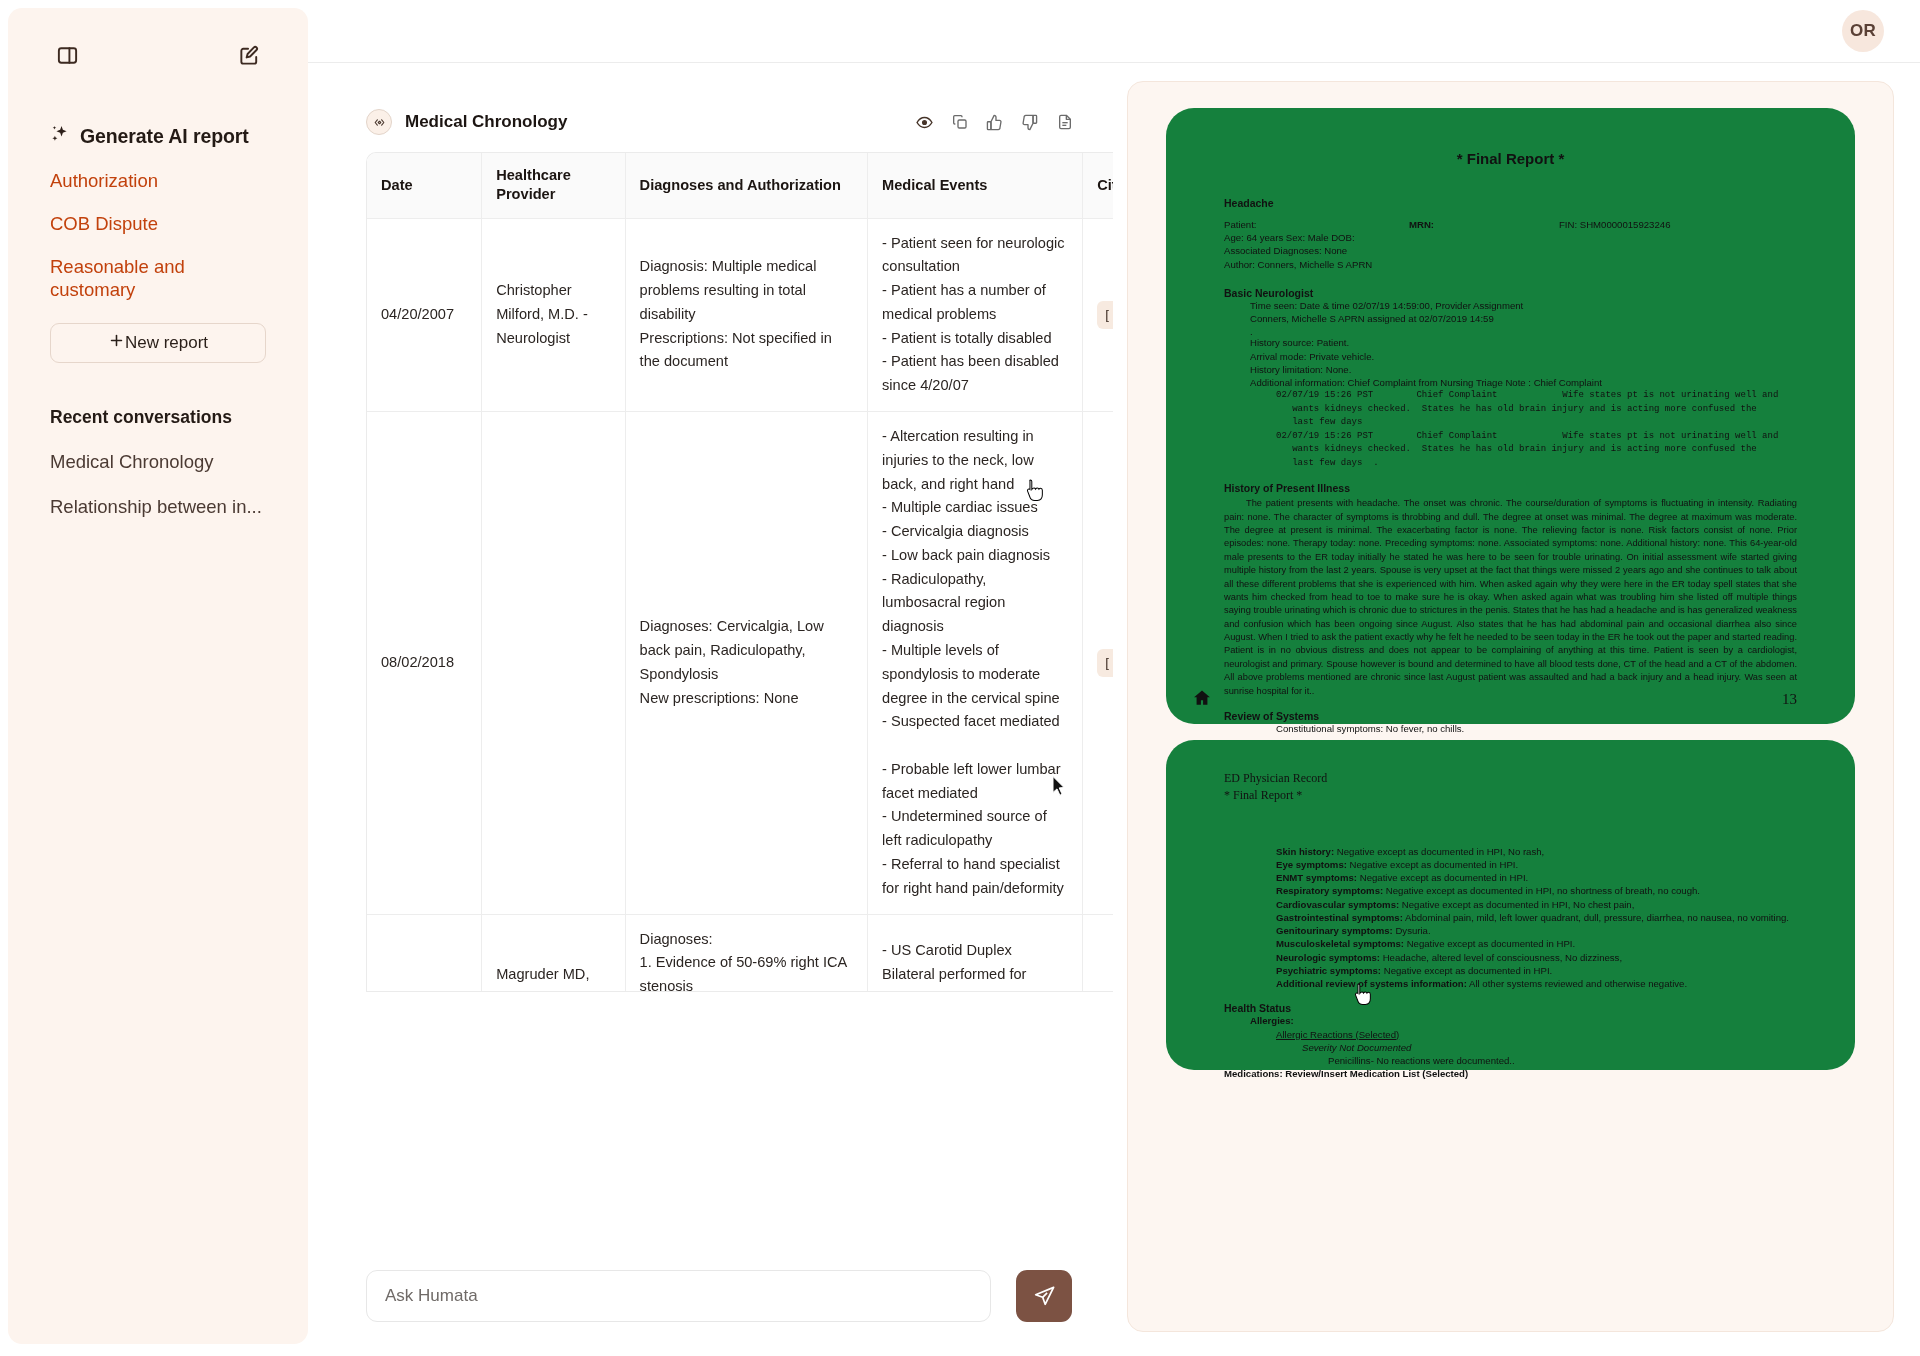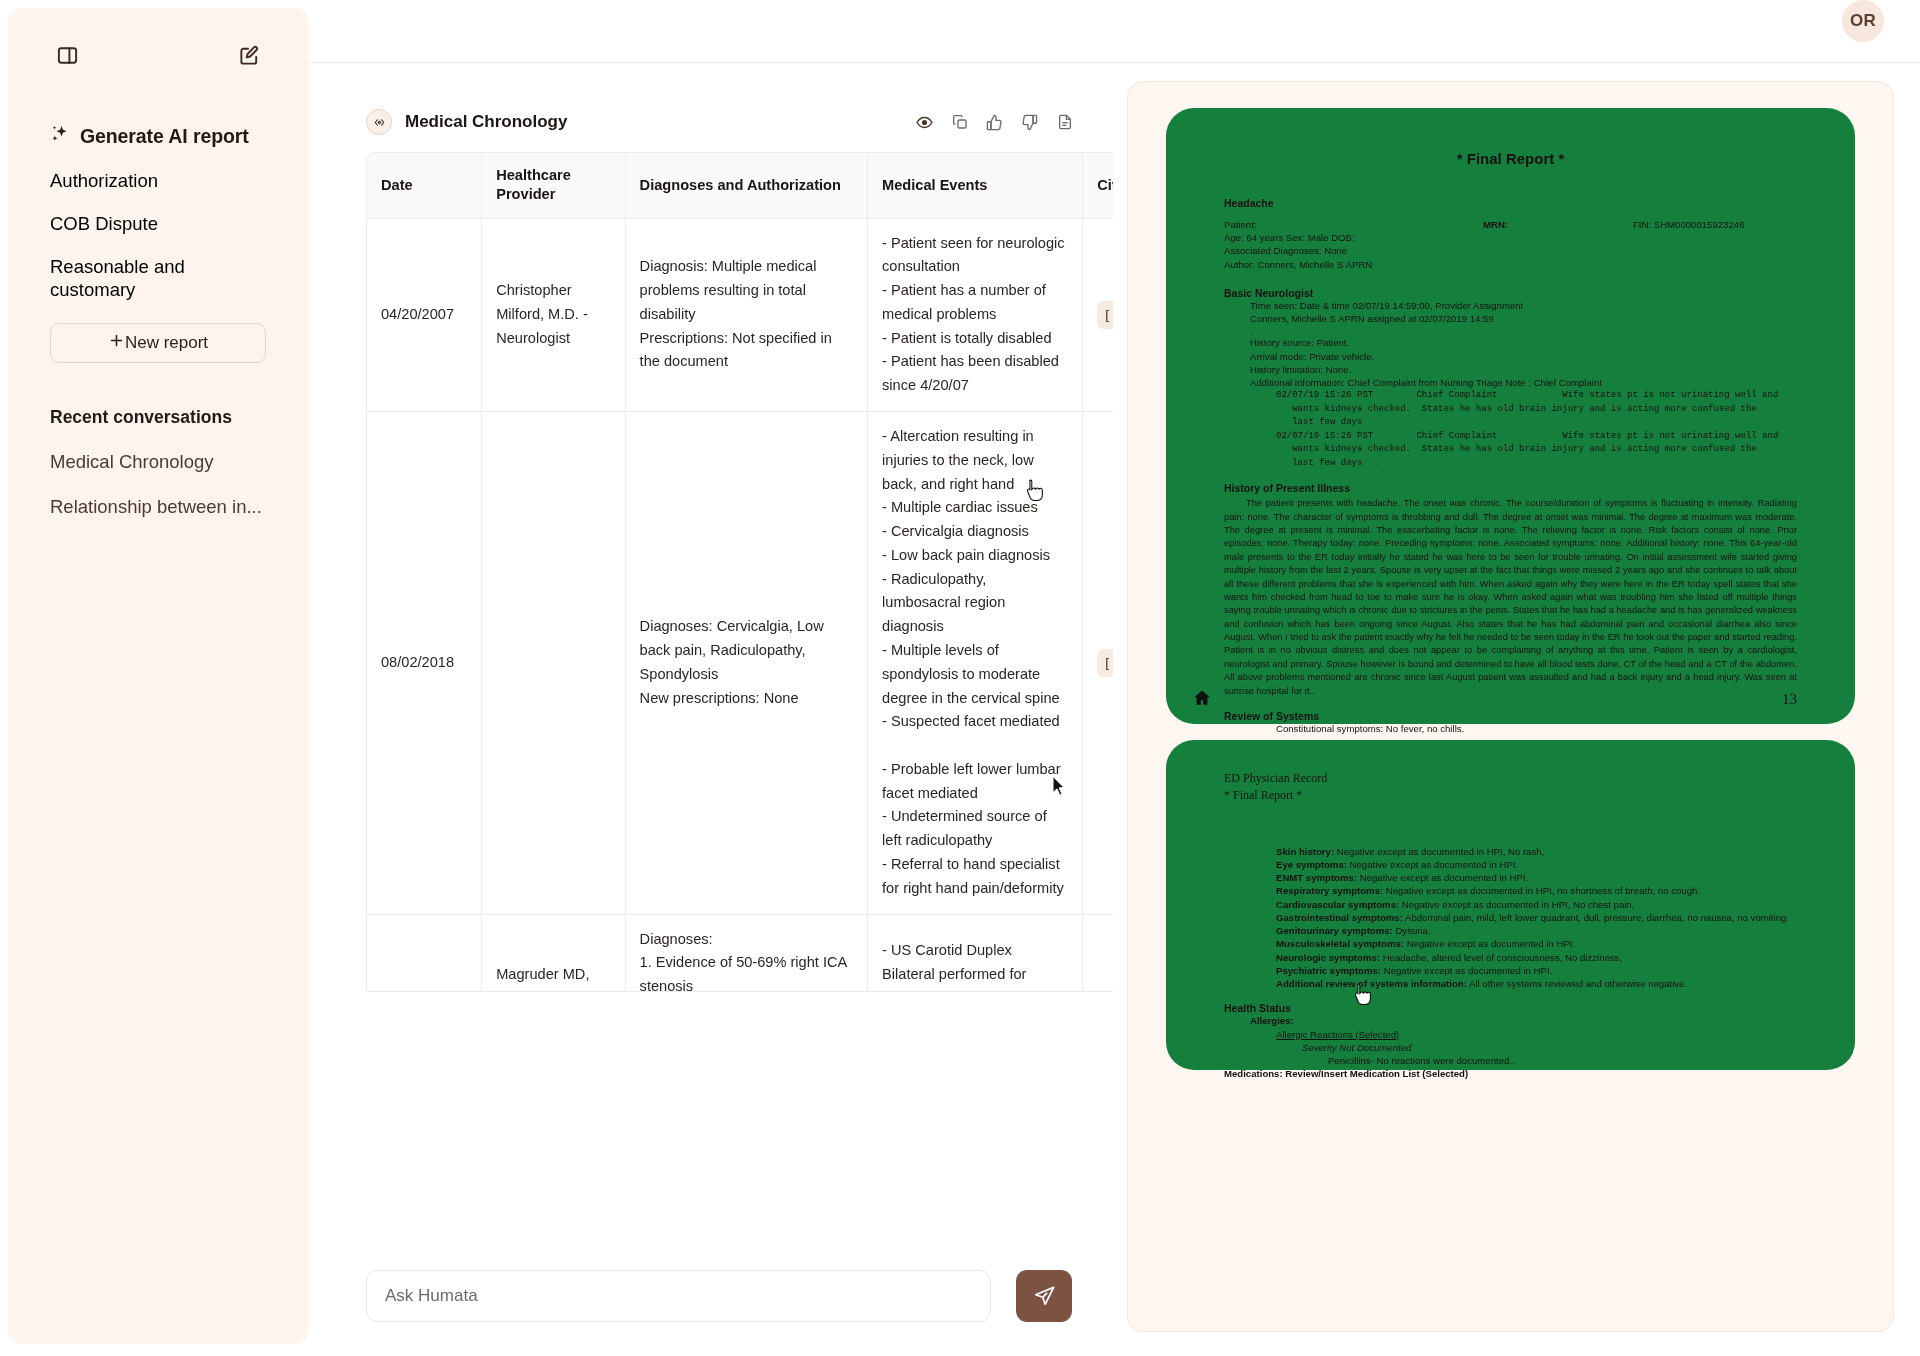--- a/index.html
+++ b/index.html
@@ -20,35 +20,35 @@
     border-radius:14px;
     padding:0 22px;
     position:relative;
     flex:0 0 300px;
   }
   .sb-top { display:flex; justify-content:space-between; align-items:center; padding:30px 20px 0 20px; }
   .icon-btn { width:34px; height:34px; display:flex; align-items:center; justify-content:center; cursor:pointer; }
   .sb-section { padding:0 20px; }
   .gen-row { display:flex; align-items:center; gap:9px; margin-top:52px; }
   .gen-title { font-size:19.5px; font-weight:700; color:#241a15; letter-spacing:-.1px; }
-  .sb-link { font-size:18.5px; color:#000000; margin-top:21px; cursor:pointer; line-height:1.2; }
+  .sb-link { font-size:18.5px; color:#c2410c; margin-top:21px; cursor:pointer; line-height:1.2; }
   .new-report {
     margin-top:22px; height:40px; width:100%;
     border:1px solid #e6d6cb; border-radius:9px; background:#fdf4ee;
     display:flex; align-items:center; justify-content:center; gap:0;
     font-size:17px; color:#2a1f19; cursor:pointer; font-weight:500;
   }
   .sb-heading { font-size:17.5px; font-weight:700; color:#241a15; margin-top:44px; }
   .sb-conv { font-size:18.5px; color:#4b3a33; margin-top:23px; cursor:pointer; white-space:nowrap; overflow:hidden; text-overflow:ellipsis; }
 
   
   .main { flex:1; position:relative; height:1356px; }
   .topbar {
     height:63px; border-bottom:1px solid #ececec;
-    display:flex; justify-content:flex-end; padding-right:36px;
+    display:flex; align-items:center; justify-content:flex-end; padding-right:36px;
   }
   .avatar {
     width:42px; height:42px; border-radius:50%;
     background:#f7e7dd; color:#5a4035;
     display:flex; align-items:center; justify-content:center;
     font-size:17px; font-weight:700; letter-spacing:.3px; cursor:pointer;
   }
 
   .content { display:flex; height:calc(1356px - 63px); }
 
@@ -343,21 +343,21 @@
 
       <section class="pdfcol">
         <div class="pdfpanel">
 
           <div class="page page1 doc">
             <div class="doc-center">* Final Report *</div>
 
             <div class="doc-h" style="margin-top:30px">Headache</div>
 
             <div style="display:flex; margin-top:9px;">
-              <div class="doc-line" style="width:259px">Patient:</div>
+              <div class="doc-line" style="width:185px">Patient:</div>
               <div class="doc-line" style="width:150px; font-weight:700">MRN:</div>
               <div class="doc-line">FIN: SHM0000015923246</div>
             </div>
             <div class="doc-line">Age:  64 years    Sex:  Male    DOB:</div>
             <div class="doc-line">Associated Diagnoses:  None</div>
             <div class="doc-line">Author:  Conners, Michelle S APRN</div>
 
             <div class="doc-h">Basic Neurologist</div>
             <div class="doc-line doc-indent">Time seen: Date &amp; time 02/07/19 14:59:00, Provider Assignment</div>
             <div class="doc-line doc-indent">Conners, Michelle S APRN assigned at 02/07/2019 14:59</div>

